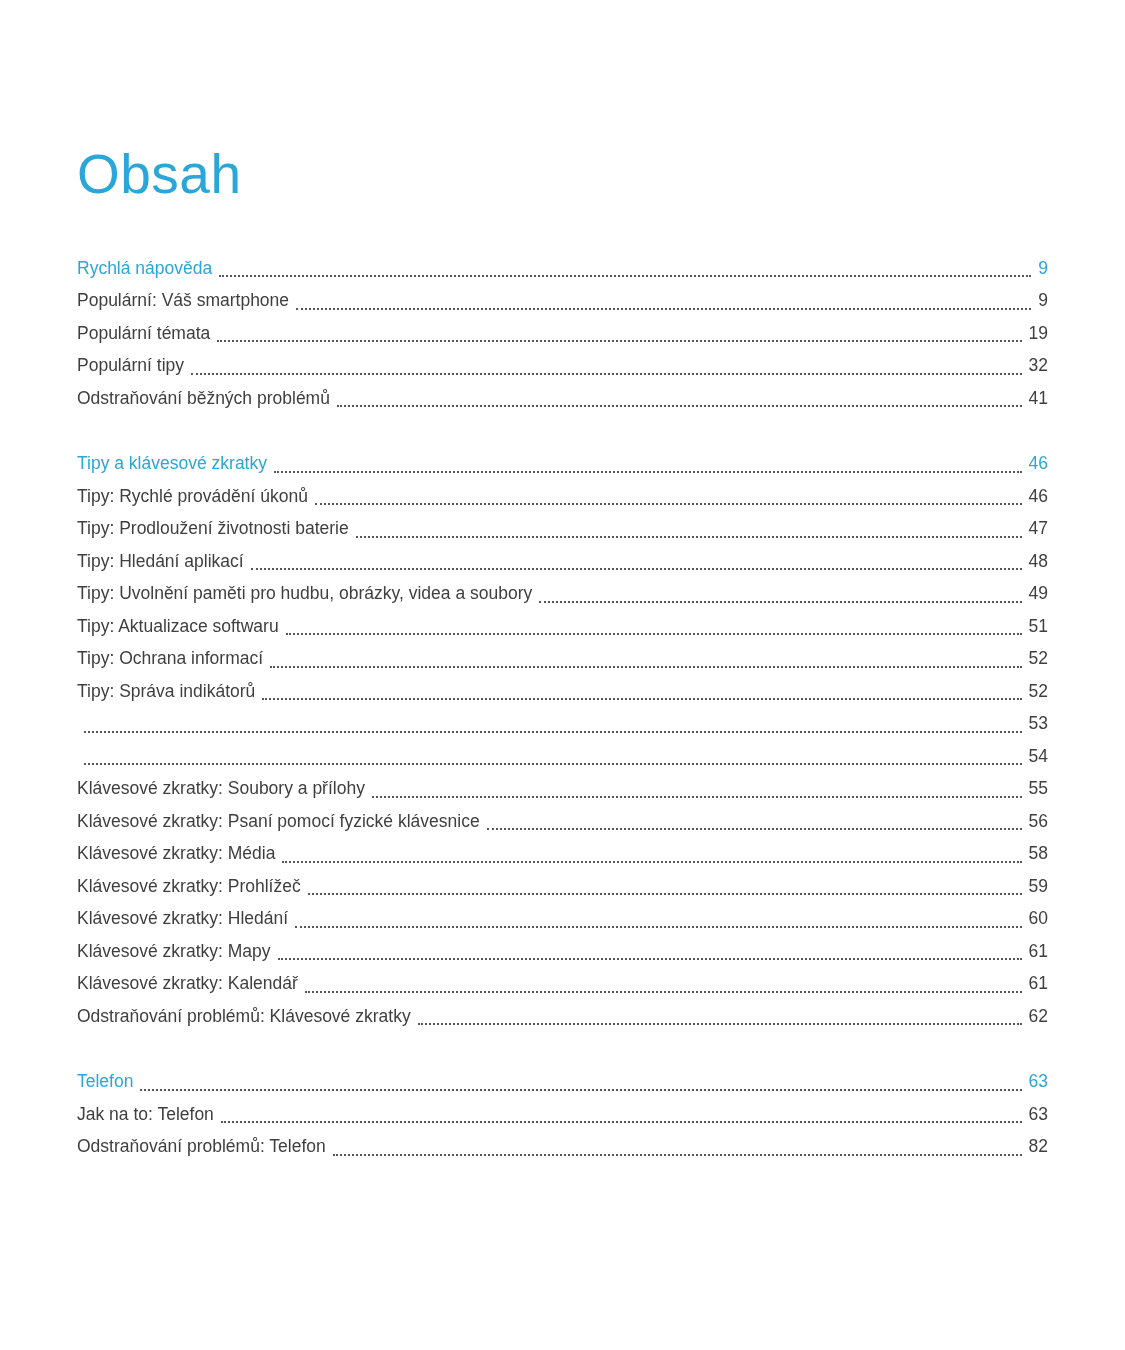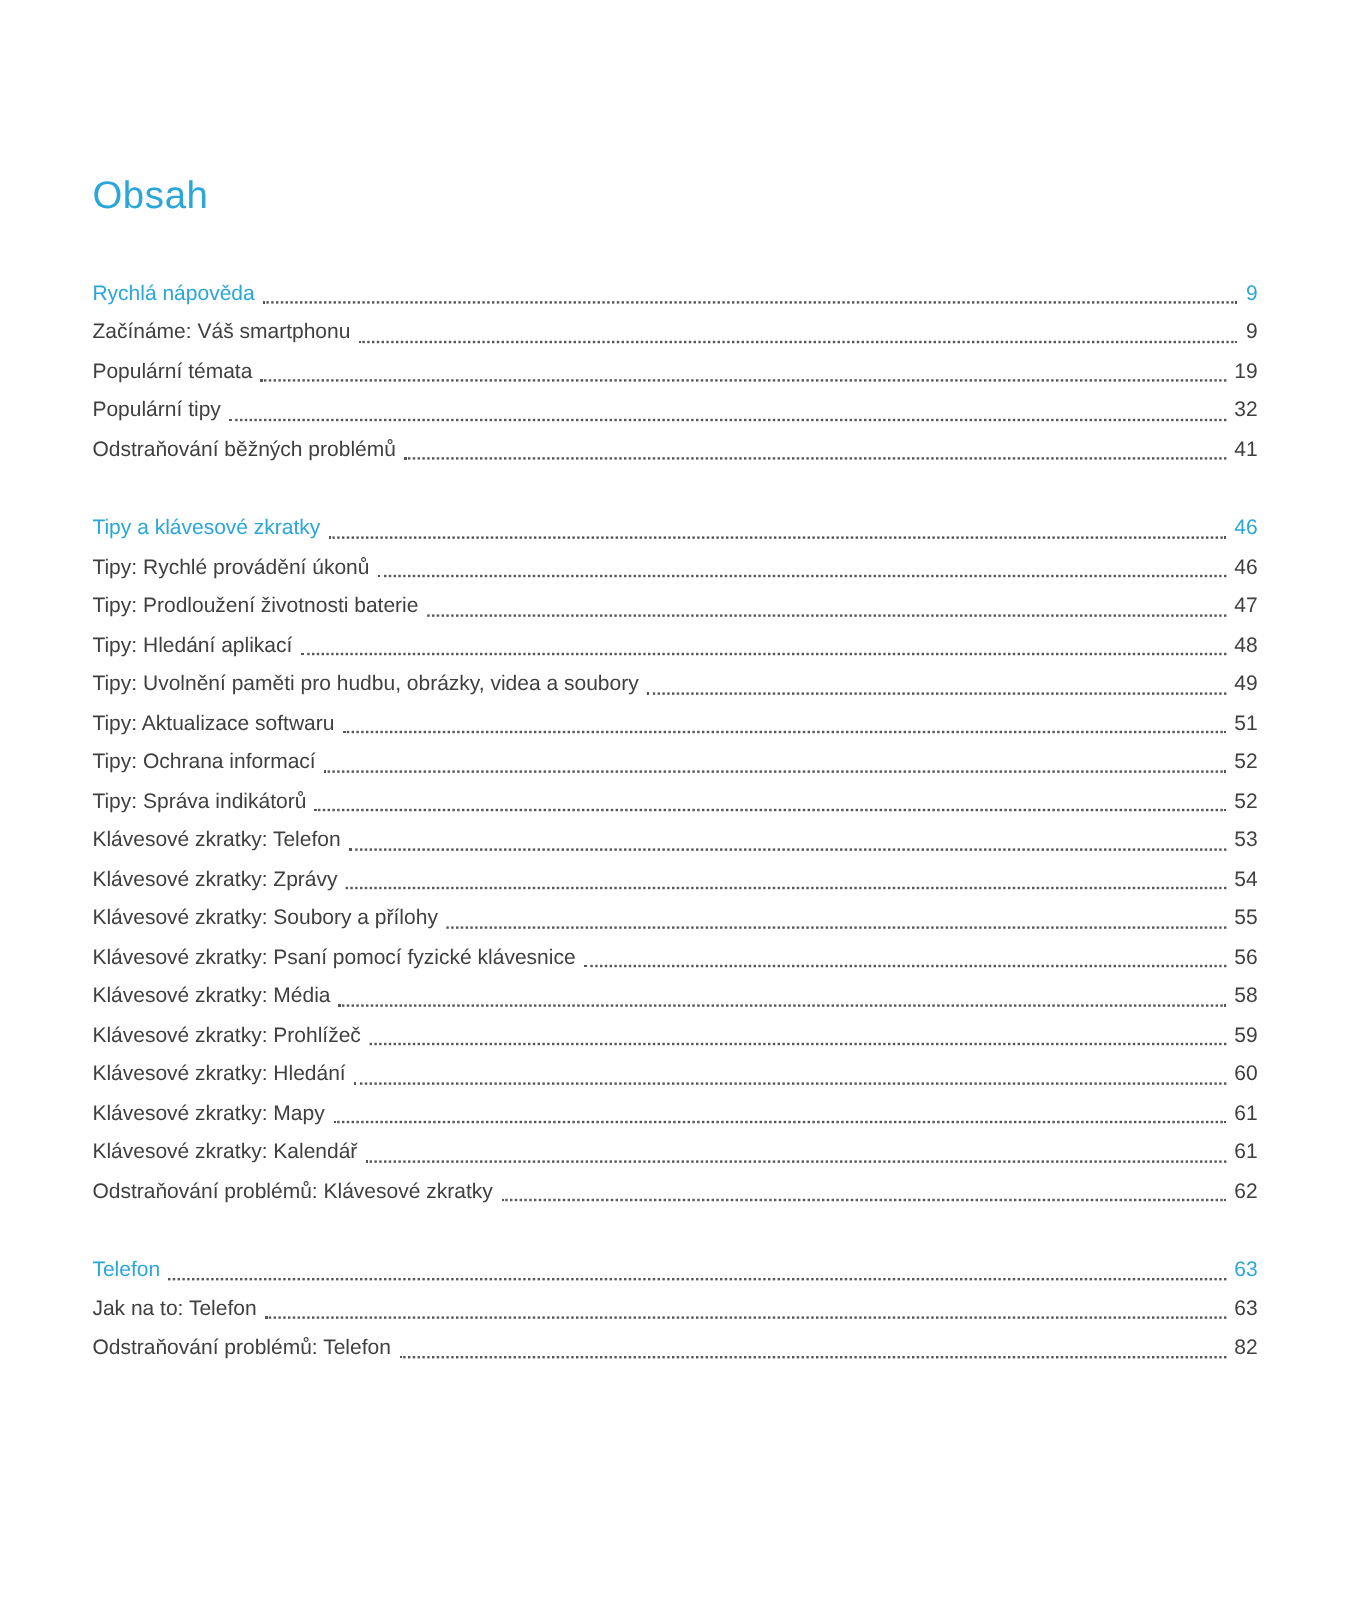--- a/index.html
+++ b/index.html
@@ -12,21 +12,21 @@
     overflow: hidden;
   }
   .page {
     width: 1125px;
     height: 1350px;
     background: #ffffff;
     padding: 146px 77px 0 77px;
   }
   .doc-title {
     color: #2ba6d9;
-    font-size: 32px;
+    font-size: 55px;
     font-weight: 400;
     line-height: 1.05;
     margin-bottom: 48px;
     letter-spacing: 0.5px;
   }
   .toc-section { margin-bottom: 33px; }
   .toc-section:last-child { margin-bottom: 0; }
   .toc-row {
     display: flex;
     align-items: flex-end;
@@ -52,21 +52,21 @@
 <div class="page">
   <h1 class="doc-title">Obsah</h1>
   <div>
       <div class="toc-section">
         <div class="toc-row section-header">
           <span class="label">Rychlá nápověda</span>
           <span class="leader"></span>
           <span class="pagenum">9</span>
         </div>
         <div class="toc-row toc-item">
-          <span class="label">Začínáme: Váš smartphonu</span>
+          <span class="label">Populární: Váš smartphone</span>
           <span class="leader"></span>
           <span class="pagenum">9</span>
         </div>
         <div class="toc-row toc-item">
           <span class="label">Populární témata</span>
           <span class="leader"></span>
           <span class="pagenum">19</span>
         </div>
         <div class="toc-row toc-item">
           <span class="label">Populární tipy</span>
@@ -114,26 +114,24 @@
           <span class="label">Tipy: Ochrana informací</span>
           <span class="leader"></span>
           <span class="pagenum">52</span>
         </div>
         <div class="toc-row toc-item">
           <span class="label">Tipy: Správa indikátorů</span>
           <span class="leader"></span>
           <span class="pagenum">52</span>
         </div>
         <div class="toc-row toc-item">
-          <span class="label">Klávesové zkratky: Telefon</span>
           <span class="leader"></span>
           <span class="pagenum">53</span>
         </div>
         <div class="toc-row toc-item">
-          <span class="label">Klávesové zkratky: Zprávy</span>
           <span class="leader"></span>
           <span class="pagenum">54</span>
         </div>
         <div class="toc-row toc-item">
           <span class="label">Klávesové zkratky: Soubory a přílohy</span>
           <span class="leader"></span>
           <span class="pagenum">55</span>
         </div>
         <div class="toc-row toc-item">
           <span class="label">Klávesové zkratky: Psaní pomocí fyzické klávesnice</span>

